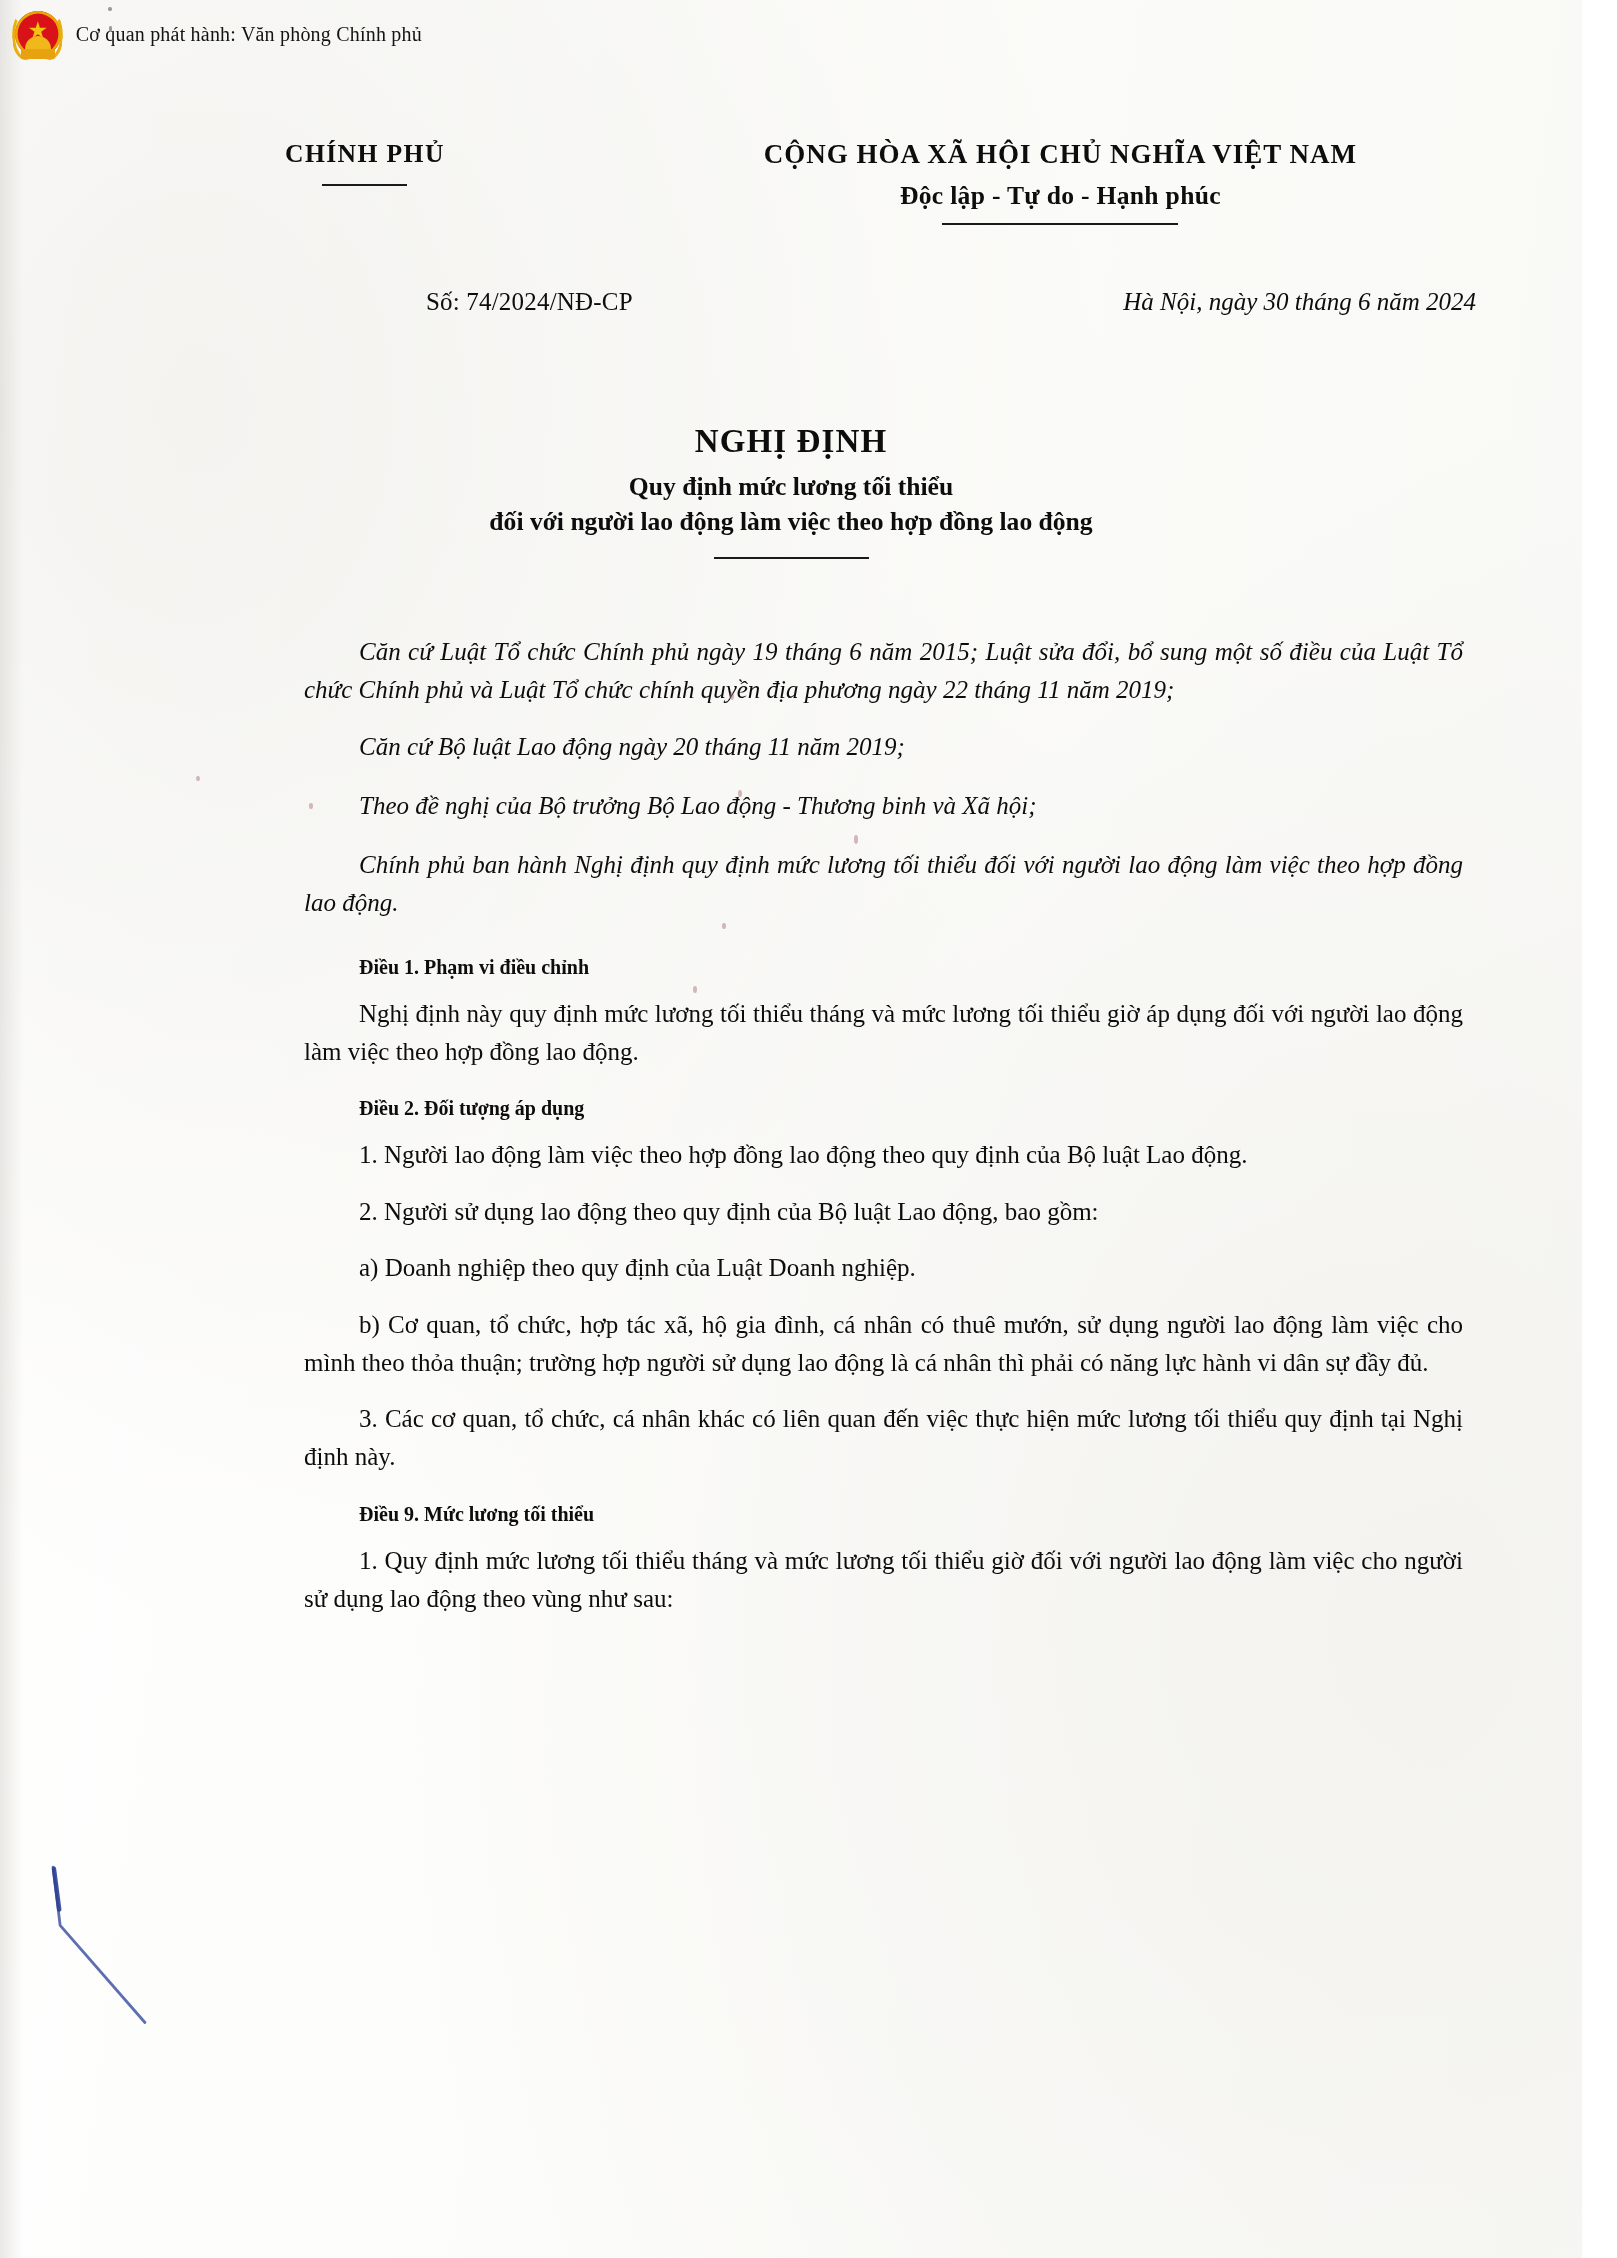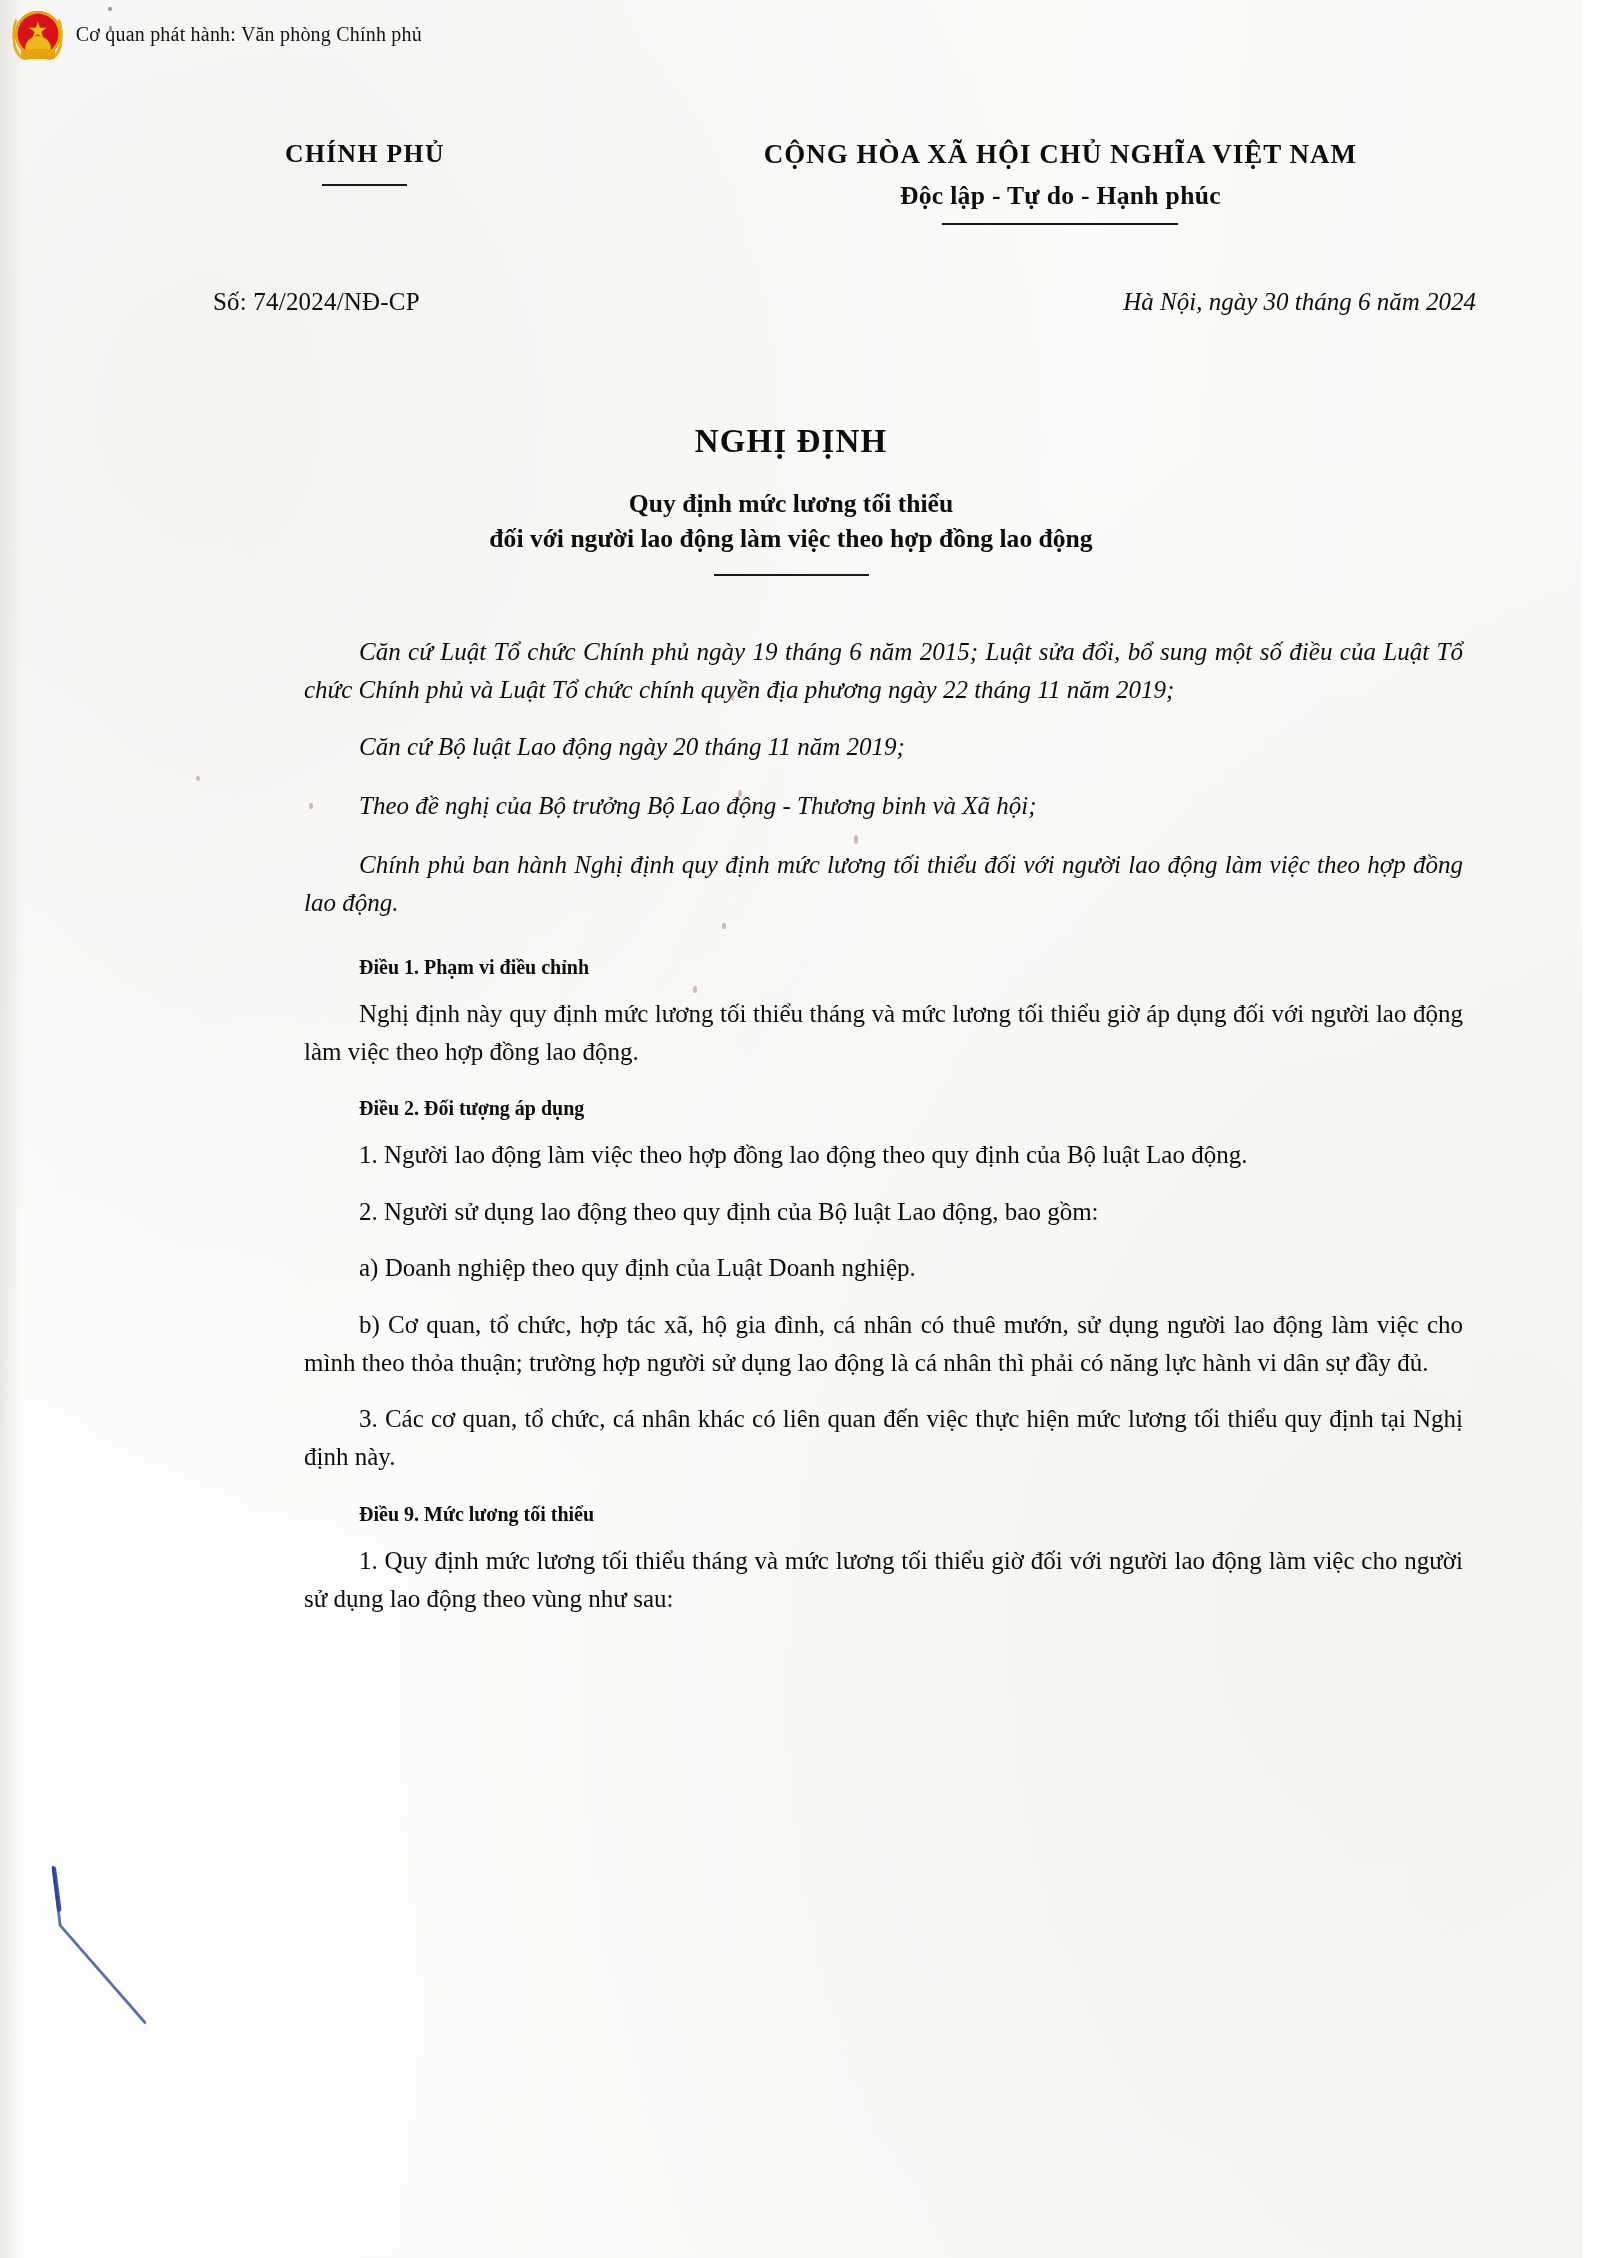--- a/index.html
+++ b/index.html
@@ -158,21 +158,21 @@
 
   
   #docline {
     position: absolute;
     left: 0; right: 0;
     top: 288px;
     display: flex;
   }
   #doc-number-wrap {
     width: 40%;
-    text-align: center;
+    text-align: right;
     box-sizing: border-box;
   }
   #dateline-wrap {
     width: 60%;
     text-align: right;
     padding-right: 106px;
     box-sizing: border-box;
   }
   #doc-number {
     font-size: 25px;
@@ -193,21 +193,21 @@
   #doc-type {
     font-weight: bold;
     font-size: 33px;
     letter-spacing: 1.1px;
   }
   #doc-subject-1, #doc-subject-2 {
     font-weight: bold;
     font-size: 25.6px;
     line-height: 1.38;
   }
-  #doc-subject-1 { margin-top: 26px; }
+  #doc-subject-1 { margin-top: 9px; }
   #title-rule {
     width: 155px;
     height: 0;
     border-top: 2.2px solid #1a1a1a;
     margin: 17.6px auto 0;
   }
 
   
   #body {
     position: absolute;

